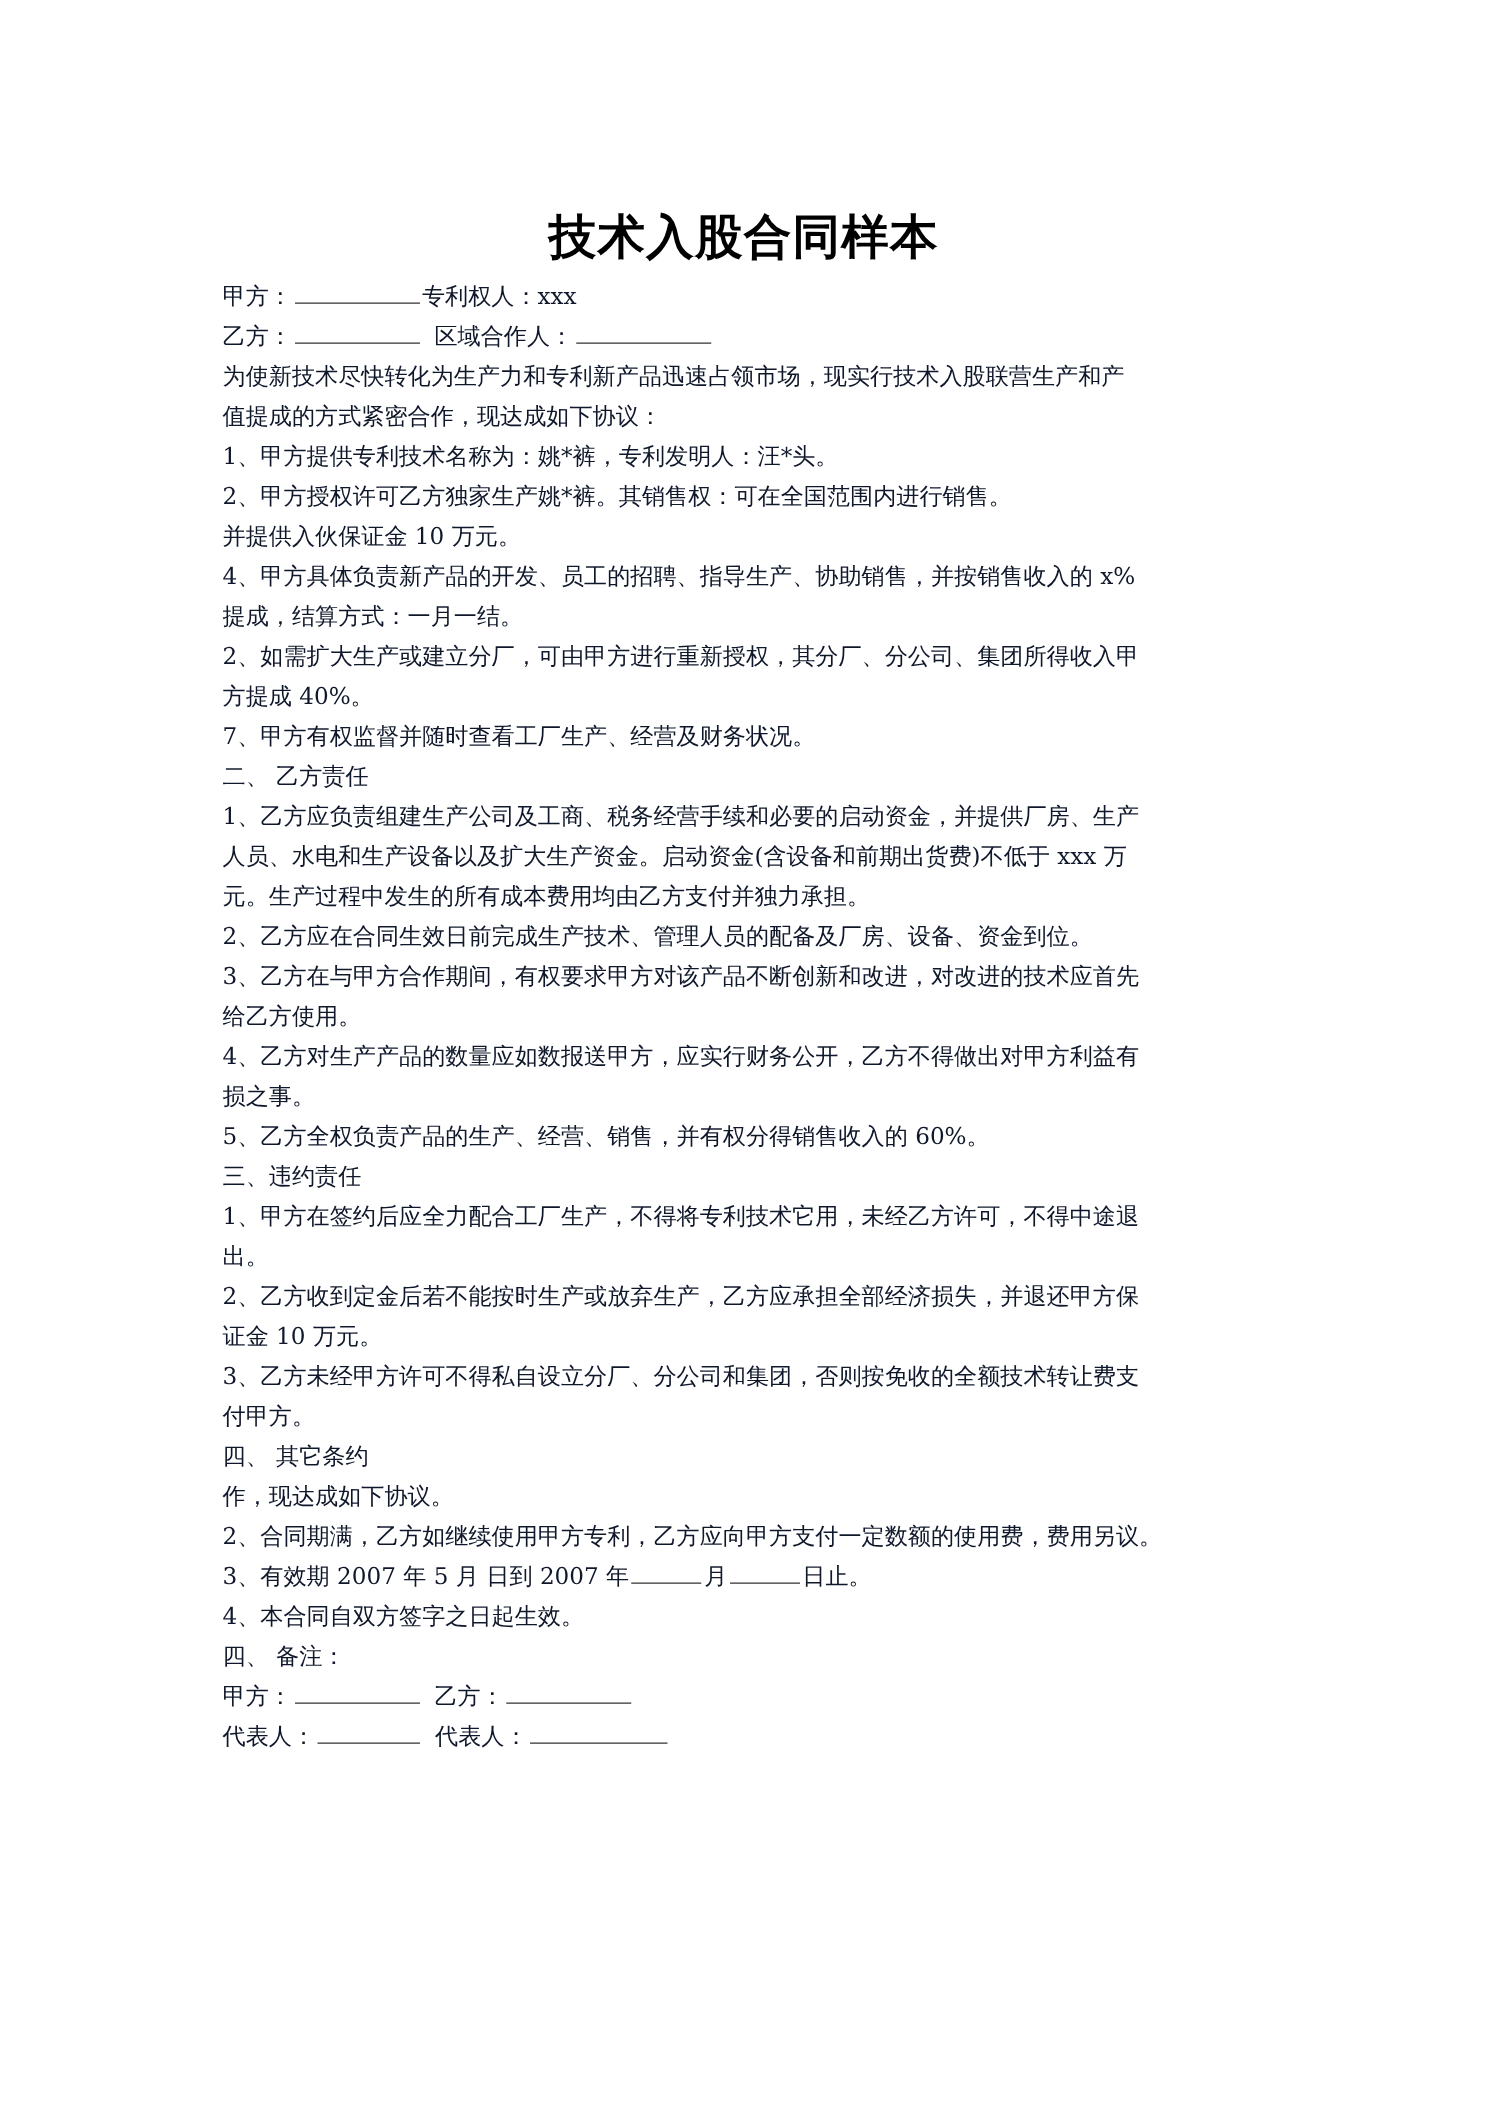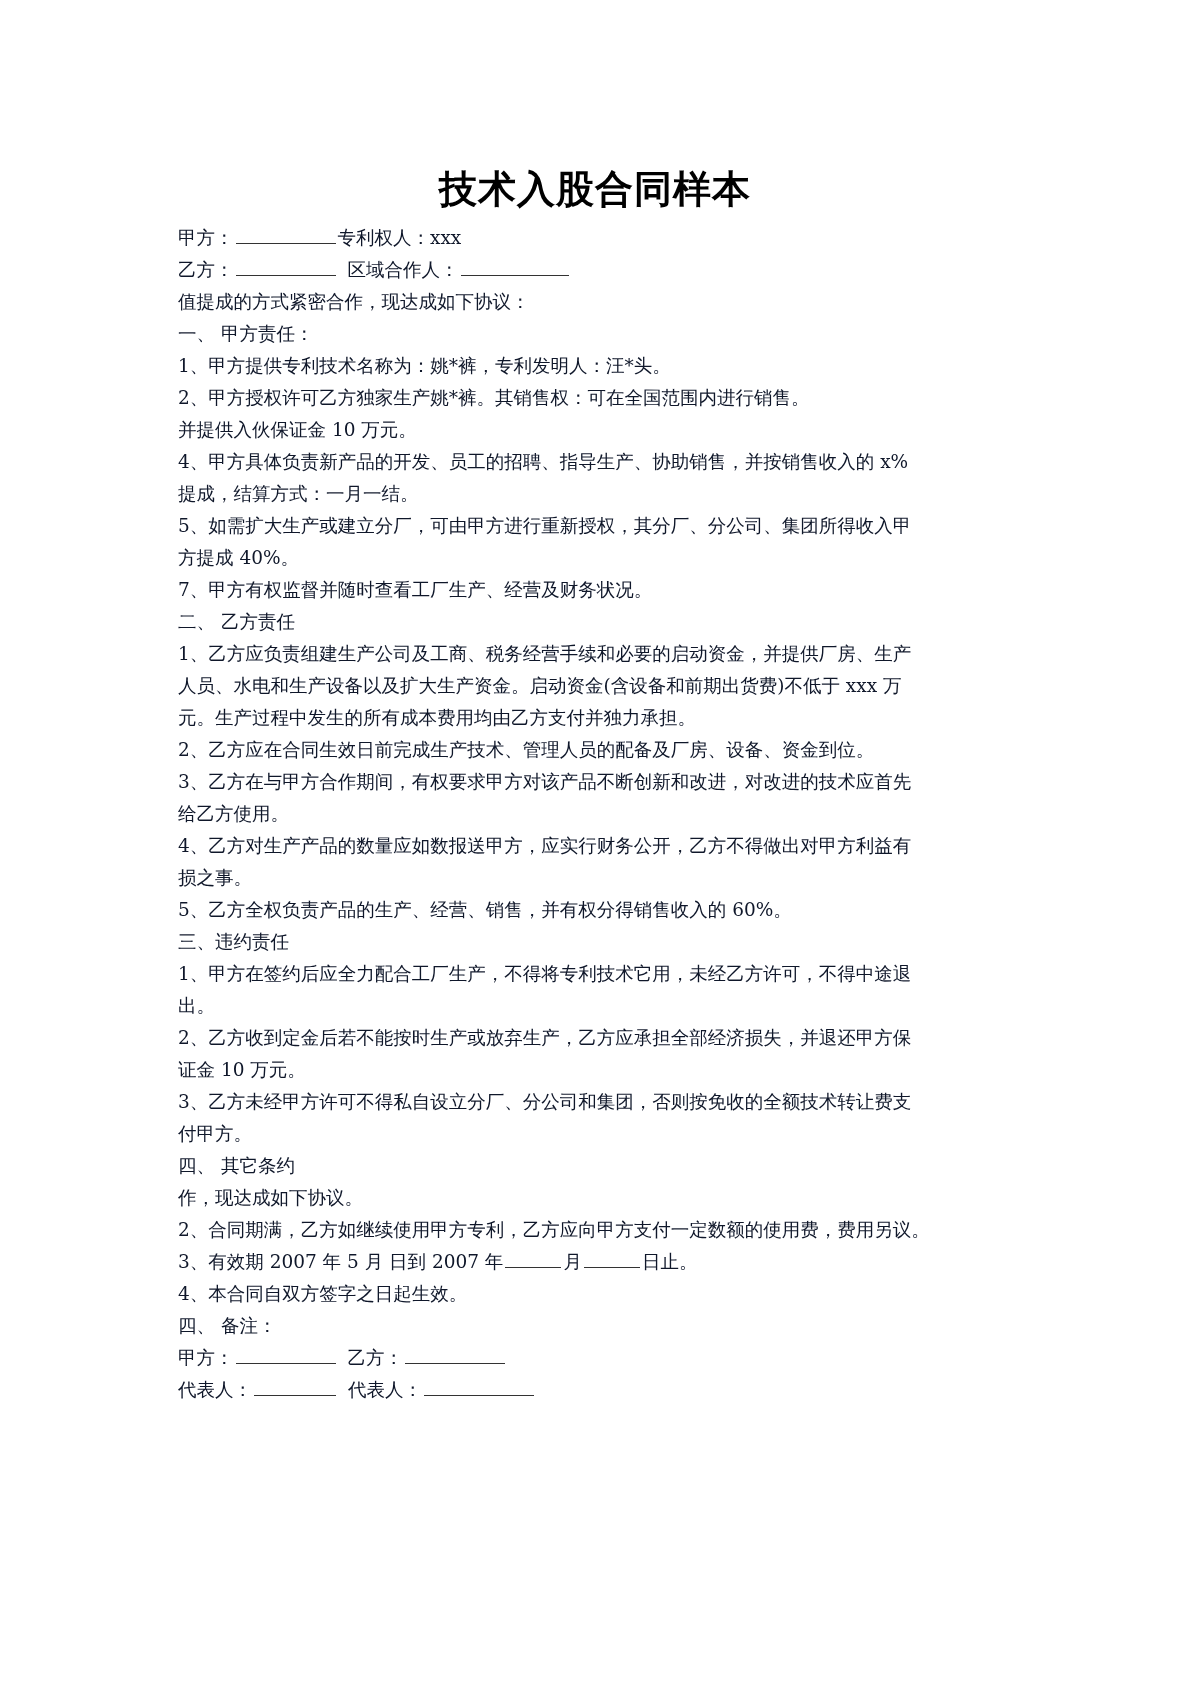--- a/index.html
+++ b/index.html
@@ -66,29 +66,29 @@
 
   <div class="body-text">
 
     <div class="line">
       <span>甲方：</span><span class="blank" style="width:100px"></span><span>专利权人：</span><span>xxx</span>
     </div>
     <div class="line">
       <span>乙方：</span><span class="blank" style="width:100px"></span><span class="gap"></span><span>区域合作人：</span><span class="blank" style="width:108px"></span>
     </div>
 
+    <div class="line">为使新技术尽快转化为生产力和专利新产品迅速占领市场，现实行技术入股联营生产和产</div>
     <div class="line">值提成的方式紧密合作，现达成如下协议：</div>
 
-    <div class="line">一、  甲方责任：</div>
     <div class="line">1、甲方提供专利技术名称为：姚*裤，专利发明人：汪*头。</div>
     <div class="line">2、甲方授权许可乙方独家生产姚*裤。其销售权：可在全国范围内进行销售。</div>
     <div class="line">并提供入伙保证金 10 万元。</div>
     <div class="line">4、甲方具体负责新产品的开发、员工的招聘、指导生产、协助销售，并按销售收入的 x%</div>
     <div class="line">提成，结算方式：一月一结。</div>
-    <div class="line">5、如需扩大生产或建立分厂，可由甲方进行重新授权，其分厂、分公司、集团所得收入甲</div>
+    <div class="line">2、如需扩大生产或建立分厂，可由甲方进行重新授权，其分厂、分公司、集团所得收入甲</div>
     <div class="line">方提成 40%。</div>
     <div class="line">7、甲方有权监督并随时查看工厂生产、经营及财务状况。</div>
 
     <div class="line">二、  乙方责任</div>
     <div class="line">1、乙方应负责组建生产公司及工商、税务经营手续和必要的启动资金，并提供厂房、生产</div>
     <div class="line">人员、水电和生产设备以及扩大生产资金。启动资金(含设备和前期出货费)不低于 xxx 万</div>
     <div class="line">元。生产过程中发生的所有成本费用均由乙方支付并独力承担。</div>
     <div class="line">2、乙方应在合同生效日前完成生产技术、管理人员的配备及厂房、设备、资金到位。</div>
     <div class="line">3、乙方在与甲方合作期间，有权要求甲方对该产品不断创新和改进，对改进的技术应首先</div>
     <div class="line">给乙方使用。</div>

